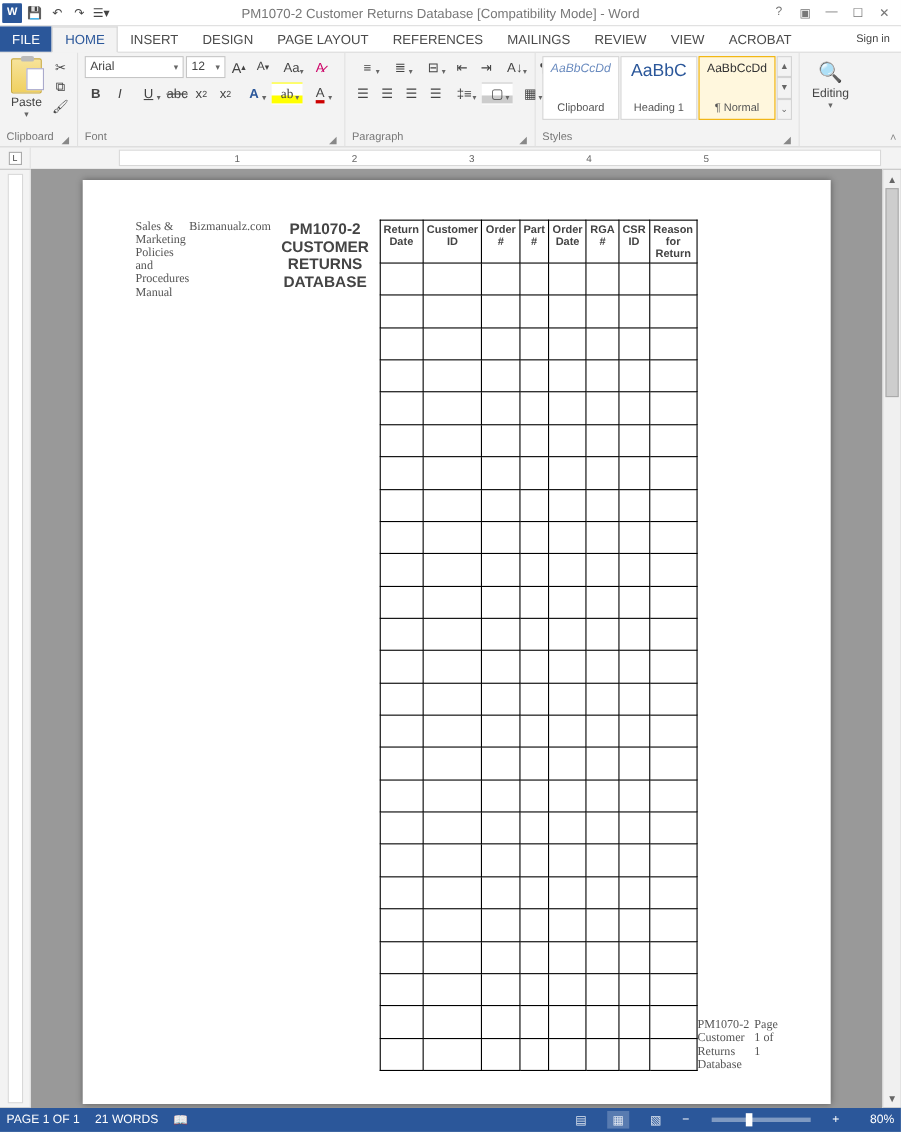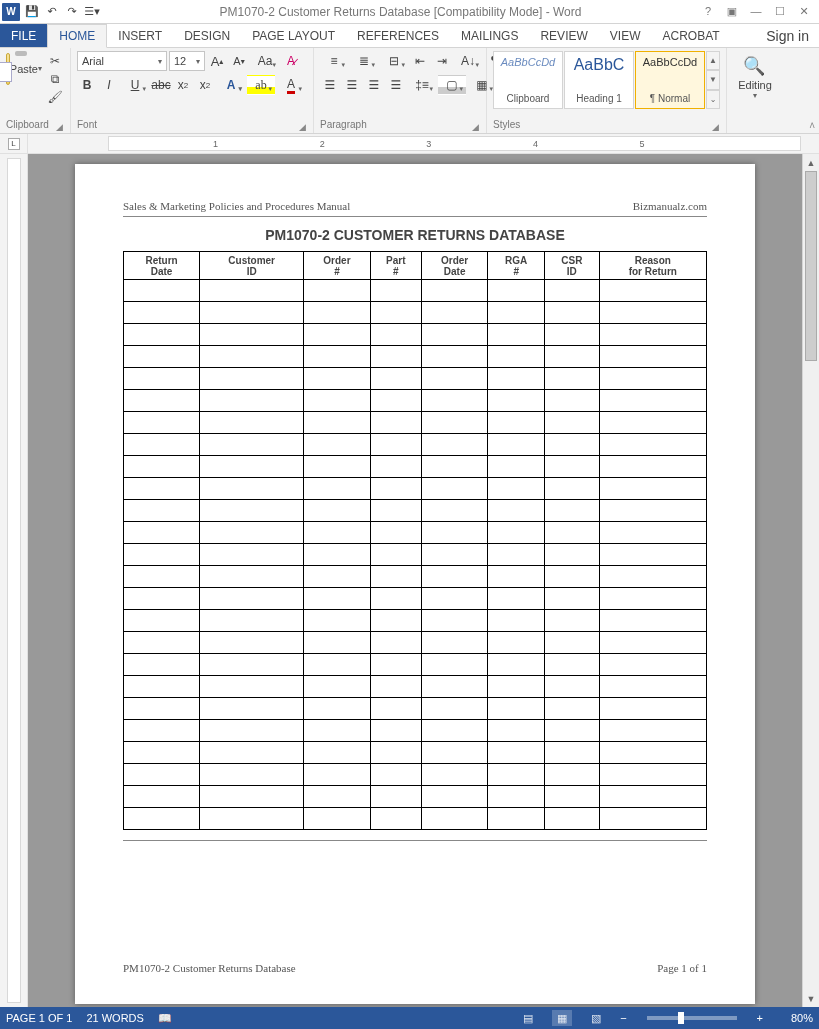--- a/index.html
+++ b/index.html
@@ -57,21 +57,21 @@
   border-bottom: 1px solid #f3f3f3;
   color: #2b579a;
   background: #f3f3f3;
   margin-bottom: -1px;
 }
 .tabstrip .signin {
   margin-left: auto;
   padding: 0 10px;
   display: flex;
   align-items: center;
-  font-size: 14px;
+  font-size: 10px;
   color: #444;
   cursor: pointer;
 }
 
 
 .ribbon {
   height: 86px;
   background: #f3f3f3;
   border-bottom: 1px solid #d4d4d4;
   display: flex;
@@ -82,21 +82,21 @@
   display: flex;
   flex-direction: column;
   padding: 3px 6px 1px 6px;
 }
 .rgroup .gbody { flex: 1; display: flex; align-items: flex-start; }
 .rgroup .glabel { text-align: left; font-size: 10px; color: #777; padding-top: 1px; height: 14px; position: relative; }
 .rgroup .glabel .launcher { position: absolute; right: -2px; bottom: 0; width: 10px; height: 10px; font-size: 9px; color: #888; cursor: pointer; }
 
 
 .clip-body { display: flex; gap: 4px; }
-.paste-btn { display: flex; flex-direction: row; align-items: center; width: 36px; cursor: pointer; }
+.paste-btn { display: flex; flex-direction: column; align-items: center; width: 36px; cursor: pointer; }
 .paste-icon { width: 28px; height: 32px; background: linear-gradient(#f7e39a,#f0d060); border: 1px solid #caa93a; border-radius: 2px; position: relative; margin-top: 2px;}
 .paste-icon::before { content:""; position:absolute; top:-3px; left:8px; width:12px; height:5px; background:#bbb; border-radius:2px;}
 .paste-icon::after { content:""; position:absolute; bottom:2px; right:-3px; width:14px; height:18px; background:#fff; border:1px solid #aac;}
 .paste-lbl { font-size: 11px; color: #444; margin-top: 2px;}
 .clip-side { display:flex; flex-direction:column; gap:2px; margin-top:2px;}
 .clip-side .sm { width:18px; height:16px; display:flex; align-items:center; justify-content:center; cursor:pointer; font-size:12px;}
 
 
 .font-body { display:flex; flex-direction:column; gap:4px; width: 230px;}
 .font-row { display:flex; align-items:center; gap:2px;}
@@ -133,21 +133,21 @@
 .ruler-left { width:28px; border-right:1px solid #e0e0e0; display:flex; align-items:center; justify-content:center;}
 .ruler-left .tabstop { width:12px; height:12px; border:1px solid #aaa; background:#fff; font-size:8px; display:flex; align-items:center; justify-content:center;}
 .hruler { flex:1; background:#fff; margin:2px 18px 2px 80px; border:1px solid #d8d8d8; position:relative; font-size:9px; color:#666;}
 .hruler .num { position:absolute; top:2px; transform:translateX(-50%);}
 
 
 .doc-area { flex:1; background:#999; display:flex; overflow:hidden; position:relative;}
 .vruler-col { width:28px; background:#f3f3f3; border-right:1px solid #e0e0e0; display:flex; flex-direction:column; align-items:center;}
 .vruler { width:14px; background:#fff; border:1px solid #d8d8d8; margin-top:4px; flex:1; margin-bottom:4px;}
 .doc-scroll { flex:1; background:#999; overflow:auto; display:flex; justify-content:center; padding:10px 0 10px 0;}
-.page { width:680px; min-height:840px; background:#fff; box-shadow:0 0 6px rgba(0,0,0,0.4); padding:36px 48px 30px 48px; display:flex; flex-direction:column;}
+.page { width:680px; min-height:840px; background:#fff; box-shadow:0 0 6px rgba(0,0,0,0.4); padding:36px 48px 30px 48px; display:flex; flex-direction:row;}
 .page-header { display:flex; justify-content:space-between; font-family:"Times New Roman",serif; font-size:11px; color:#555; border-bottom: none; padding-bottom:2px;}
 .page hr.hdr { border:none; border-top:1px solid #888; margin:2px 0 10px 0;}
 .doc-title { text-align:center; font-family:Arial,sans-serif; font-weight:bold; font-size:14px; margin-bottom:8px;}
 .doc-table { width:100%; border-collapse:collapse; font-family:Arial,sans-serif; font-size:10px;}
 .doc-table th,.doc-table td { border:1px solid #000; padding:2px 3px; text-align:center;}
 .doc-table th { font-weight:bold; height:28px; vertical-align:top; padding-top:3px;}
 .doc-table td { height:22px;}
 .page-footer { margin-top:auto; display:flex; justify-content:space-between; font-family:"Times New Roman",serif; font-size:11px; color:#555; padding-top:6px;}
 .page hr.ftr { border:none; border-top:1px solid #888; margin:10px 0 4px 0;}
 

